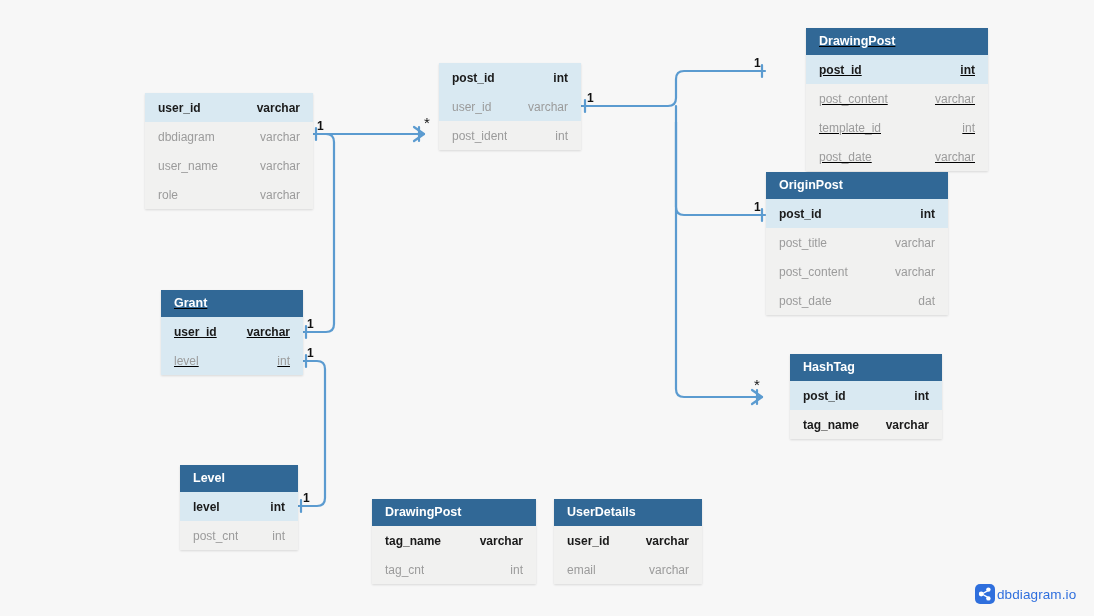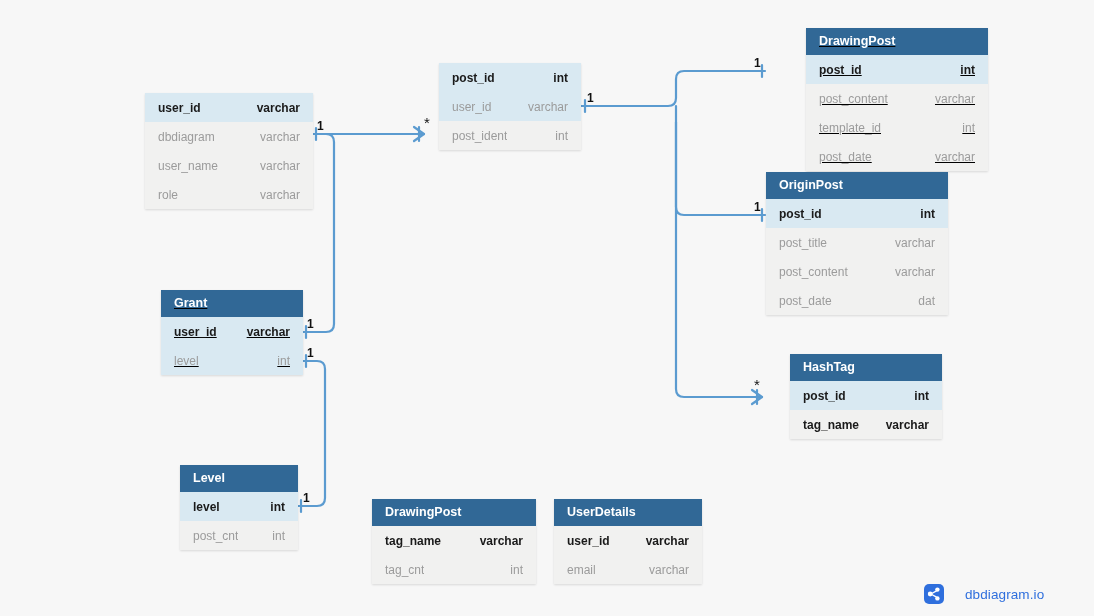--- a/index.html
+++ b/index.html
@@ -69,25 +69,25 @@
     font-family: "Liberation Sans", sans-serif;
     line-height: 1;
   }
   .card.star {
     font-size: 15px;
     font-weight: normal;
   }
 
   #logo {
     position: absolute;
-    left: 924px;
+    left: 975px;
     top: 584px;
     display: flex;
     align-items: center;
-    gap: 21px;
+    gap: 2px;
   }
   #logo .mark {
     width: 20px;
     height: 20px;
     border-radius: 5px;
     background: #2f6fdd;
     position: relative;
     flex: none;
   }
   #logo .logo-text {

